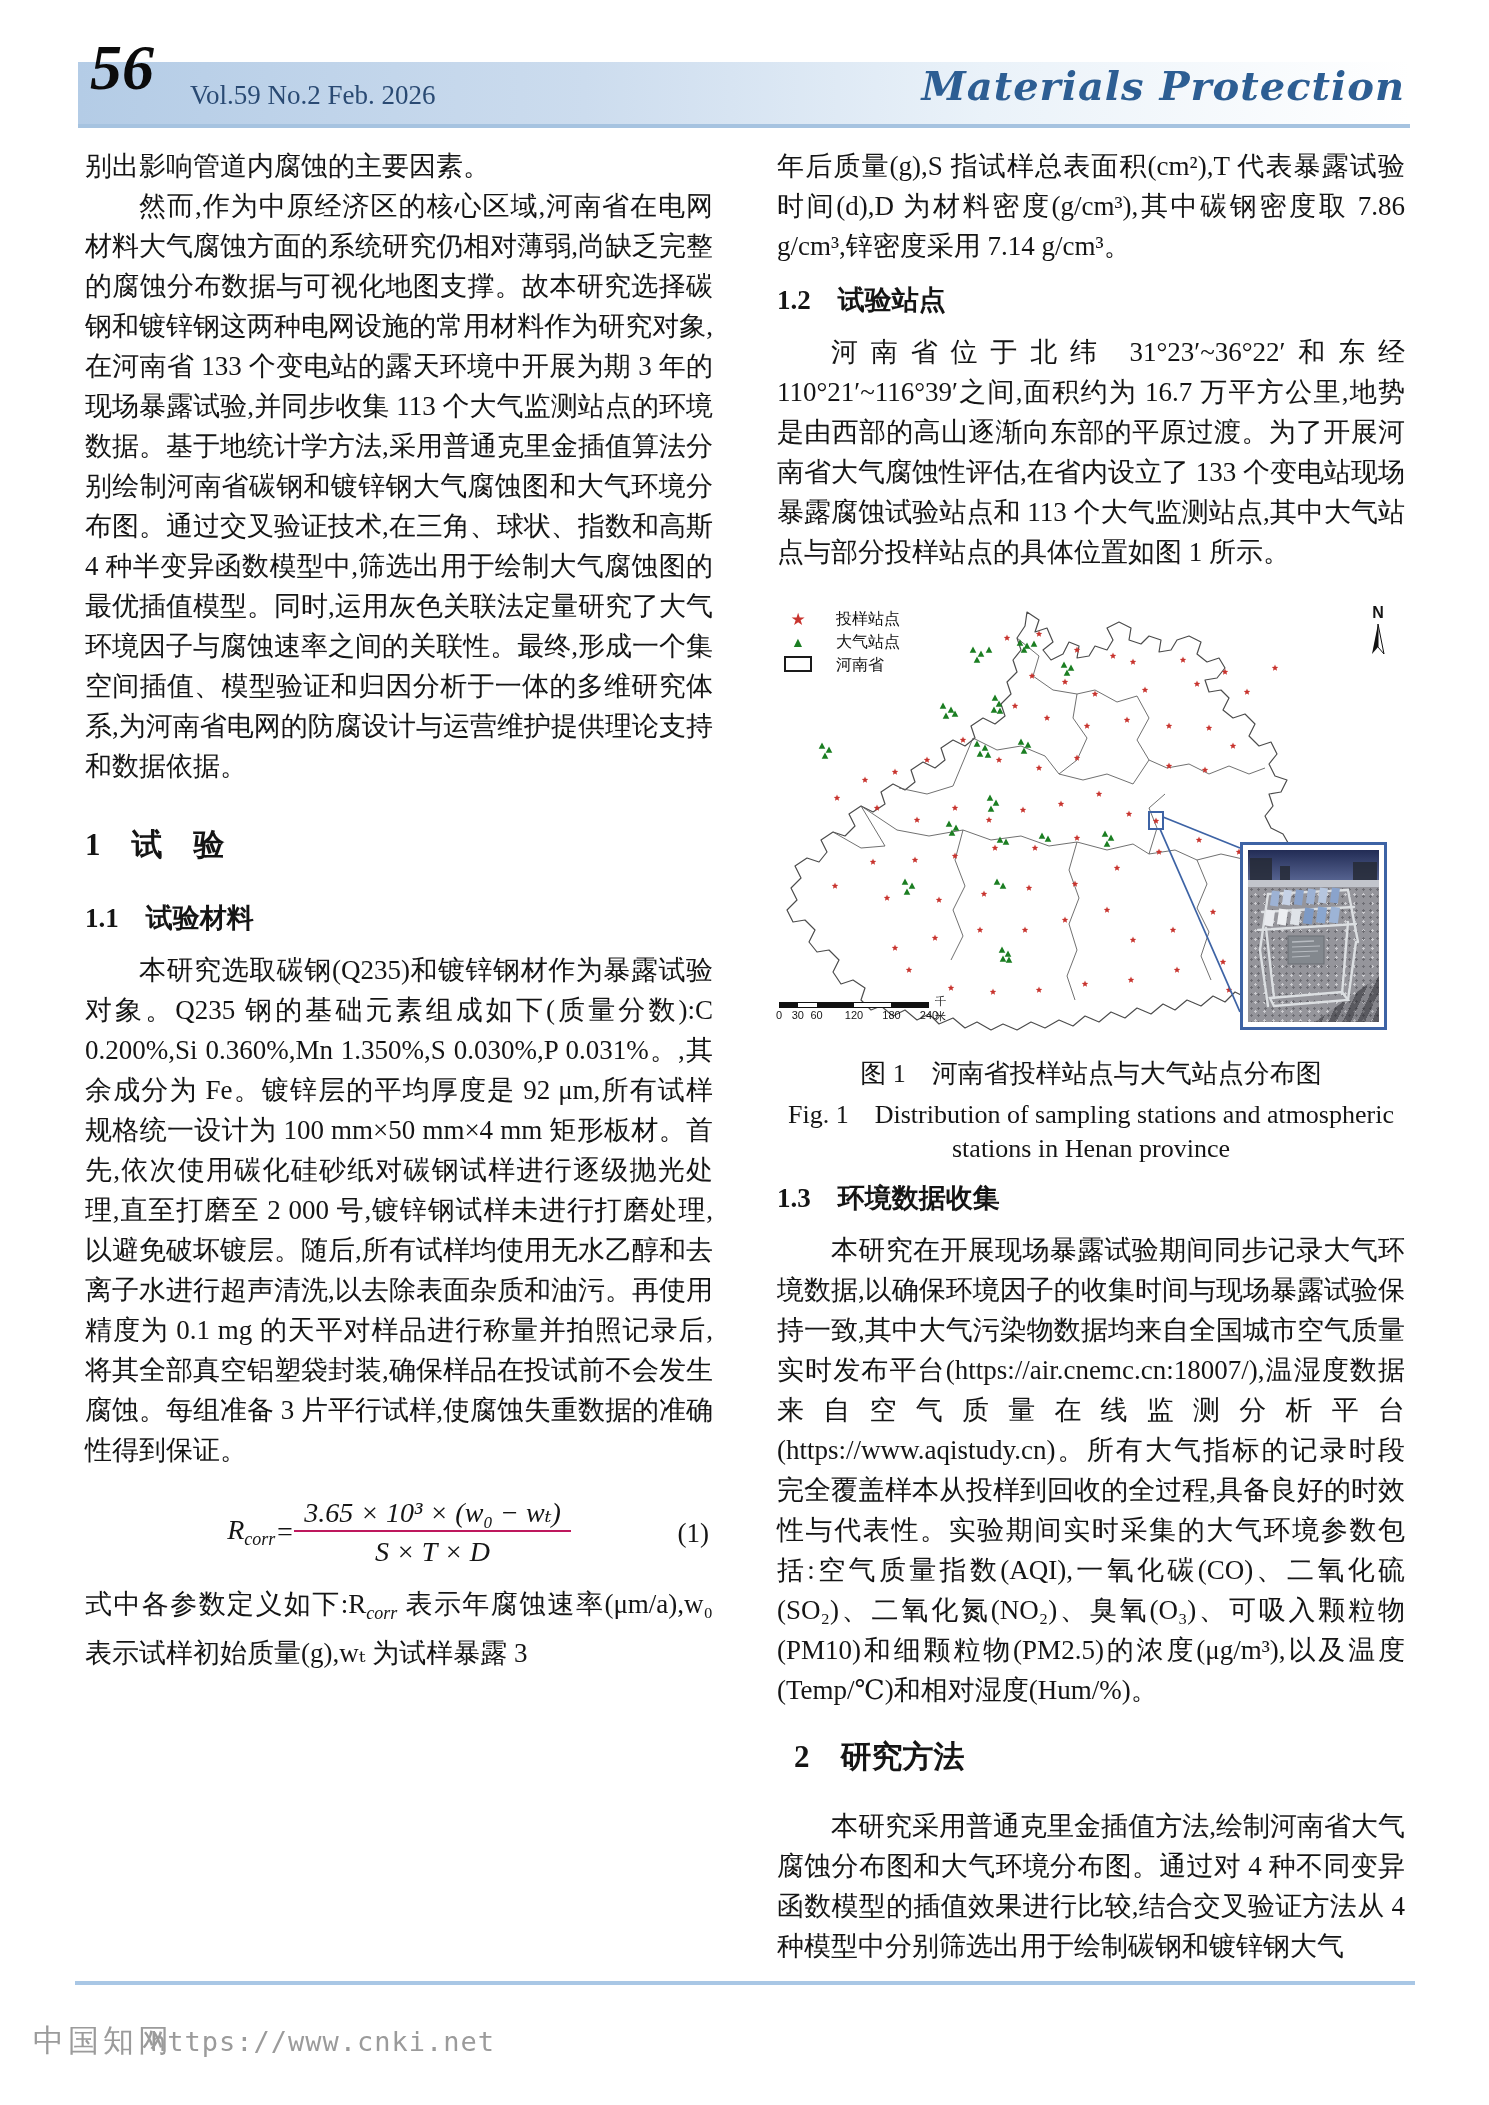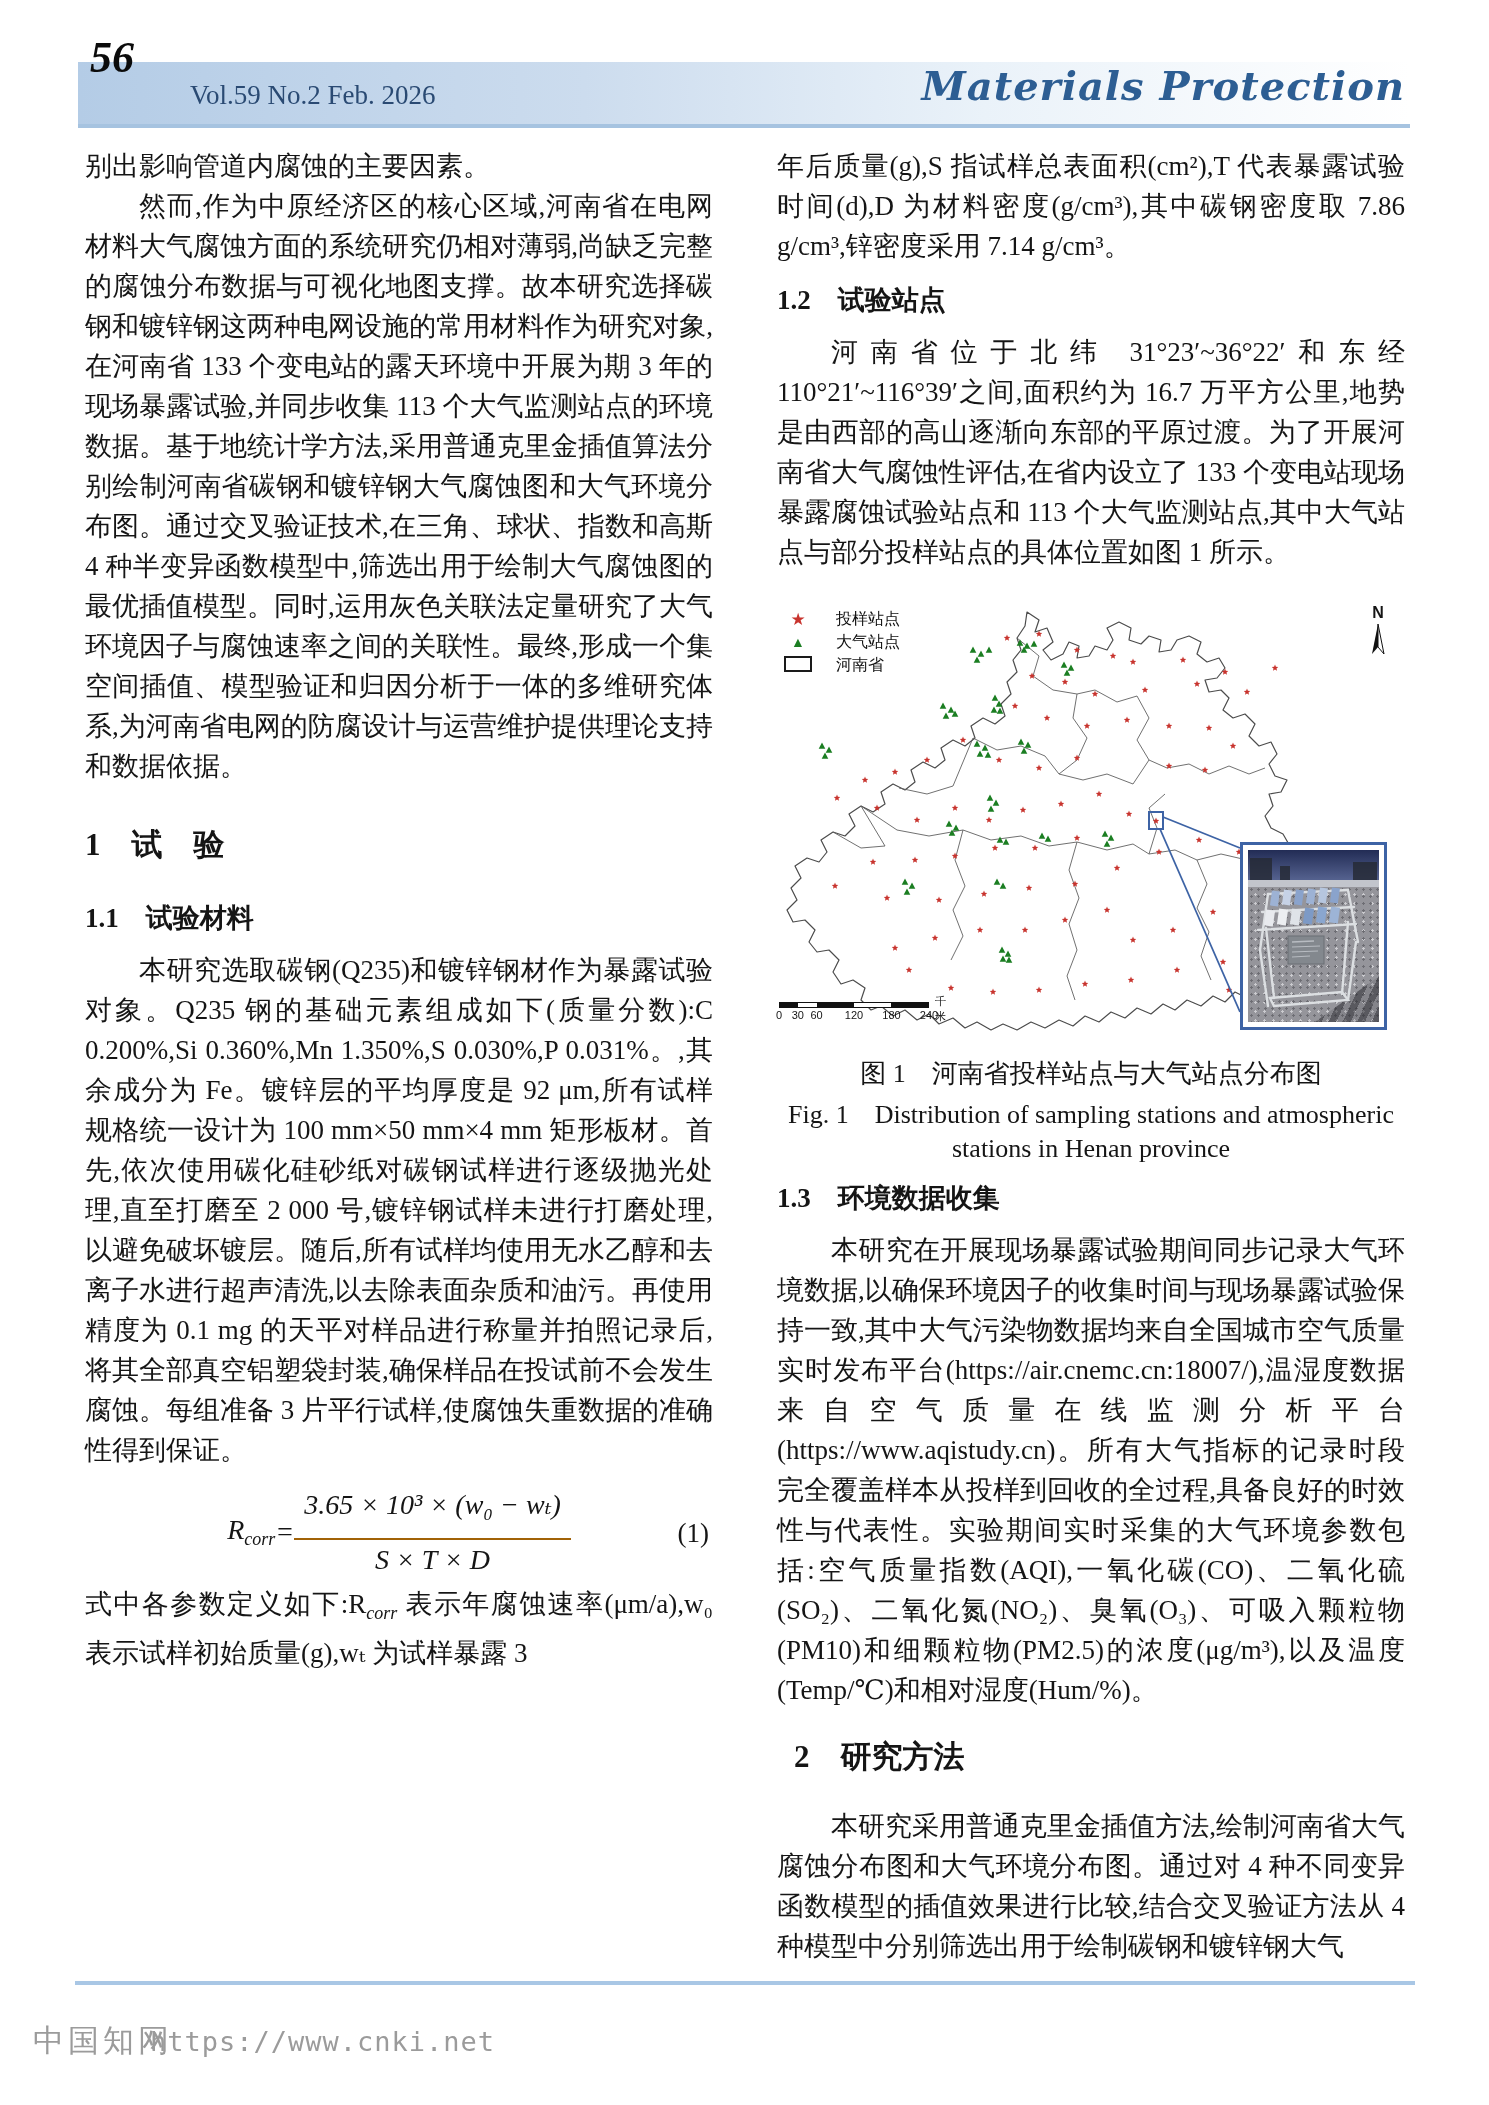--- a/index.html
+++ b/index.html
@@ -2,39 +2,39 @@
 <html><head>
 <meta charset="utf-8">
 <style>
   html,body{margin:0;padding:0;background:#ffffff;}
   .page{position:relative;width:1489px;height:2105px;background:#ffffff;overflow:hidden;
         font-family:"Liberation Serif","DejaVu Serif",serif;color:#151515;}
   
   .header-band{position:absolute;left:78px;top:62px;width:1332px;height:62px;
      background:linear-gradient(90deg,#b4cce6 0%,#ccdcee 38%,#eaf2f9 68%,#ffffff 100%);
      border-bottom:4px solid #a6c3e0;}
-  .page-number{position:absolute;left:90px;top:36px;font-size:44px;font-weight:bold;font-style:italic;
+  .page-number{position:absolute;left:90px;top:36px;font-size:64px;font-weight:bold;font-style:italic;
      color:#0b0b0b;line-height:1;}
   .issue-info{position:absolute;left:190px;top:80px;font-size:27px;color:#2a4a73;}
   .journal-name{position:absolute;right:84px;top:62px;font-size:40px;font-style:italic;font-weight:bold;
      color:#2d5e93;letter-spacing:1px;font-family:"DejaVu Serif",serif;}
   
   .col{position:absolute;top:146px;width:628px;}
   .col-left{left:85px;}
   .col-right{left:777px;}
   .para{font-size:27px;line-height:40px;text-align:justify;margin:0;}
   .indent{text-indent:2em;}
   .h-sec{font-size:31px;font-weight:bold;margin:38px 0 34px 0;}
   .h-sub{font-size:27px;font-weight:bold;margin:16px 0 14px 0;}
   
   .formula{position:relative;margin:18px 0 8px 0;height:88px;}
   .formula-inner{display:flex;justify-content:center;align-items:center;
      font-style:italic;font-size:28px;height:100%;}
   .frac{display:inline-block;text-align:center;line-height:1.25;}
-  .frac .num{display:block;padding:0 10px 16px;border-bottom:2px solid #a16207;}
+  .frac .num{display:block;padding:0 10px 0;border-bottom:2px solid #be185d;}
   .frac .den{display:block;padding-top:2px;}
   .sub{font-size:18px;vertical-align:-6px;font-style:italic;}
   .eq-number{position:absolute;right:4px;top:30px;font-size:27px;font-style:normal;}
   
   .figure{position:relative;margin-top:26px;width:628px;height:440px;}
   .map-svg{position:absolute;left:0;top:0;}
   .legend{position:absolute;left:6px;top:10px;}
   .legend-row{display:flex;align-items:center;height:23px;}
   .legend-marker{width:30px;text-align:center;line-height:1;}
   .legend-star{color:#c8342e;font-size:17px;}

